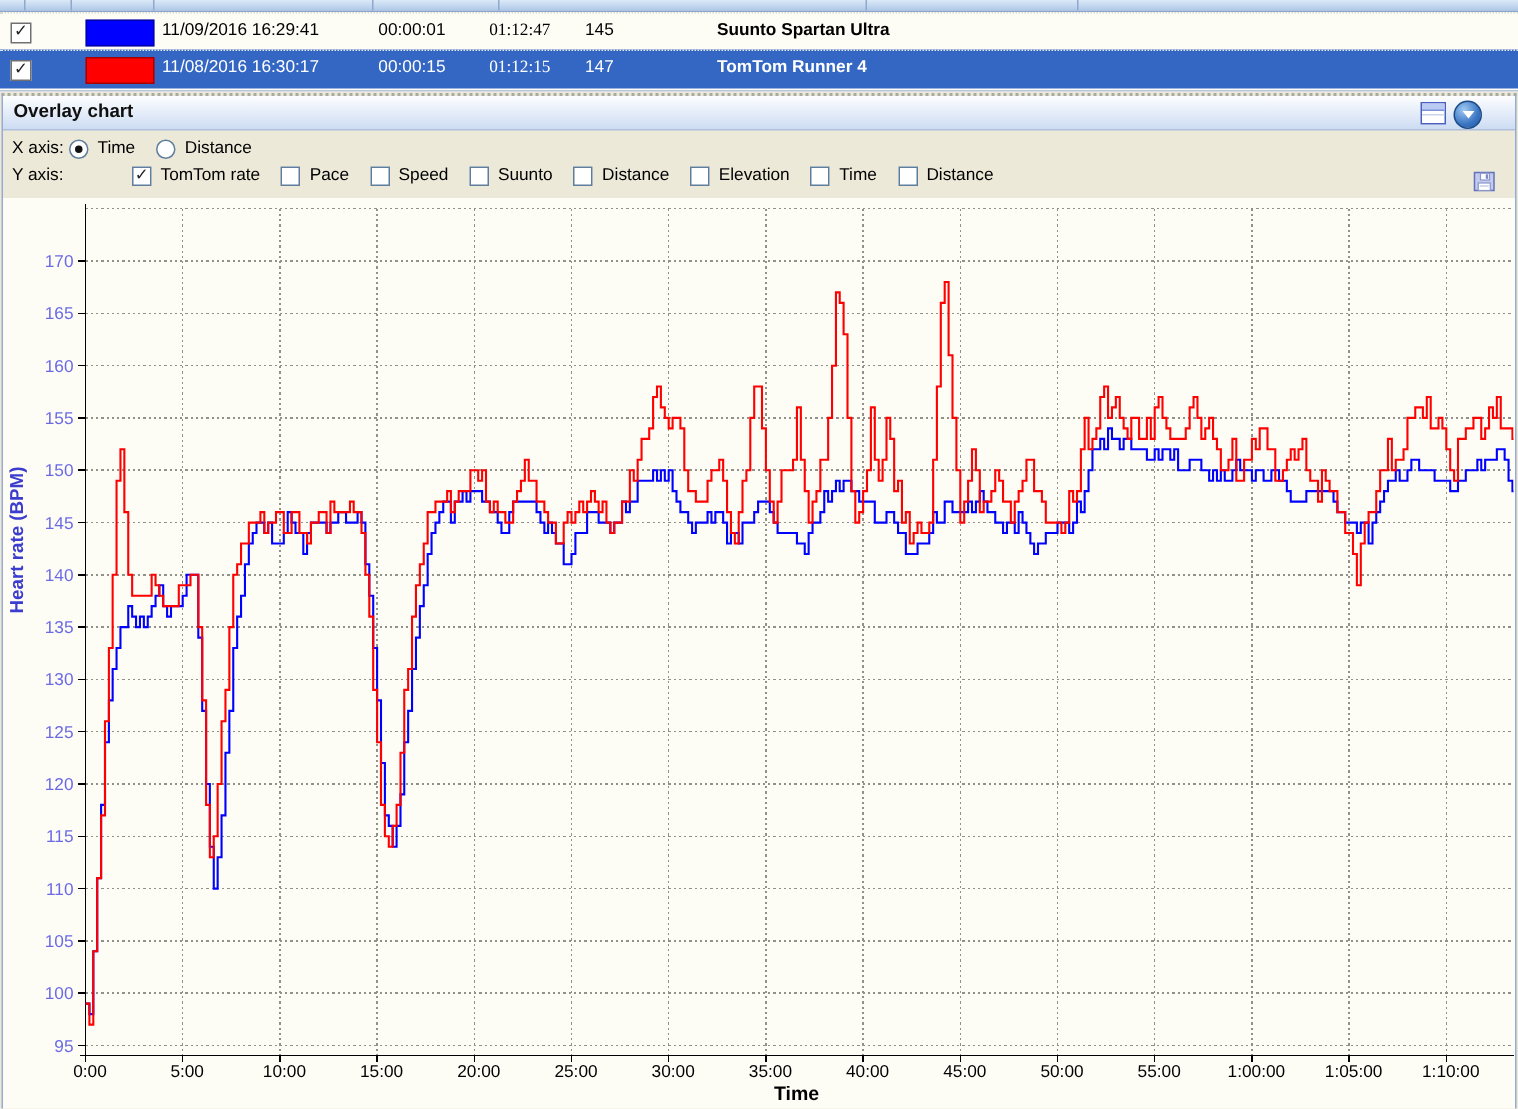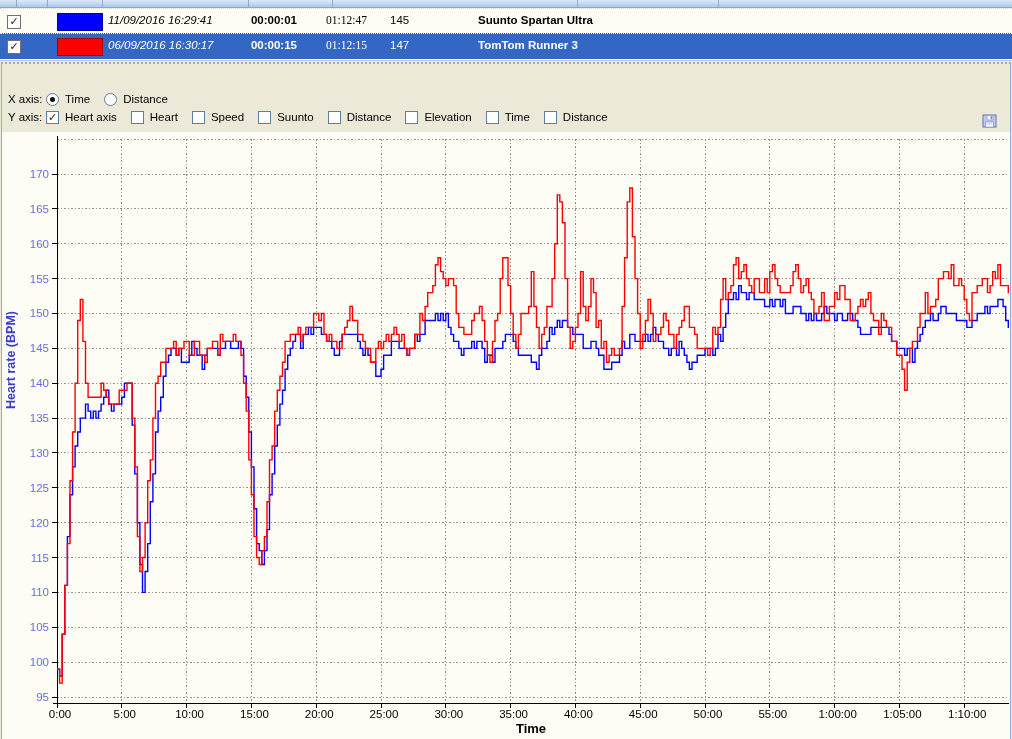--- a/index.html
+++ b/index.html
@@ -13,22 +13,22 @@
   .list{position:absolute;left:0;top:0;width:1012px;height:60px;background:#fdfdf6;border-bottom:1px solid #b7c6dc;}
   .col-header{position:absolute;left:0;top:0;width:1012px;height:7px;
     background:linear-gradient(#dce9f8,#aec8e8);border-bottom:1px solid #89a7cc;}
   .col-sep{position:absolute;top:0;width:1px;height:7px;background:#8fa8cc;}
   .row{position:absolute;left:0;width:1012px;height:25px;border-top:1px dotted #d9d9cf;font-size:11.5px;color:#000;}
   .row.sel{background:#3467c3;color:#fff;border-top:1px dotted #e8e8e8;}
   .row .cell{position:absolute;top:5px;white-space:nowrap;}
   .cbx{position:absolute;left:7px;top:6px;width:12px;height:12px;background:#fff;border:1px solid #707070;
        font-size:11px;line-height:11px;text-align:center;color:#222;font-weight:bold;}
   .swatch{position:absolute;left:57px;top:4px;width:44px;height:16px;border:1px solid rgba(0,0,0,.35);}
-  .c-date{left:108px;font-style:italic;}
-  .c-start{left:231px;width:66px;text-align:right;font-weight:bold;}
+  .c-date{left:108px;}
+  .c-start{left:231px;width:66px;text-align:right;}
   .c-dur{left:301px;width:66px;text-align:right;font-family:Liberation Serif, serif;}
   .c-hr{left:390px;}
   .c-dev{left:478px;font-weight:bold;}
   
   .panel{position:absolute;left:1px;top:62px;width:1008px;height:676px;
     border:1px solid #96abd4;border-top:2px dotted #a8aaa6;background:#ece9d8;}
   .panel-header{position:absolute;left:0;top:0;right:0;height:22px;
     background:linear-gradient(#fdfeff,#cddcf3);border-bottom:1px solid #aebfdc;}
   .panel-title{position:absolute;left:7px;top:3px;font-size:12.5px;font-weight:bold;color:#101010;}
   .win-icon{position:absolute;right:46px;top:4px;width:15px;height:13px;background:#fff;border:1px solid #4a5fc0;}
@@ -73,54 +73,64 @@
         <span class="swatch" style="background: rgb(0, 0, 255);"></span>
         <span class="cell c-date">11/09/2016 16:29:41</span>
         <span class="cell c-start">00:00:01</span>
         <span class="cell c-dur">01:12:47</span>
         <span class="cell c-hr">145</span>
         <span class="cell c-dev">Suunto Spartan Ultra</span>
       </div>
       <div class="row sel" style="top: 33px;">
         <span class="cbx">✓</span>
         <span class="swatch" style="background: rgb(255, 0, 0);"></span>
-        <span class="cell c-date">06/09/2016 16:30:17</span>
+        <span class="cell c-date">11/08/2016 16:30:17</span>
         <span class="cell c-start">00:00:15</span>
         <span class="cell c-dur">01:12:15</span>
         <span class="cell c-hr">147</span>
-        <span class="cell c-dev">TomTom Runner 3</span>
+        <span class="cell c-dev">TomTom Runner 4</span>
       </div>
     </div>
 </div>
 
 <div class="panel">
+  <div class="panel-header">
+    <span class="panel-title">Overlay chart</span>
+    <span class="win-icon">
+        <span class="bar"></span>
+        <span class="mid"></span>
+      </span>
+    <span class="round-btn">
+        <span class="tri"></span>
+      </span>
+  </div>
 
   <div class="ctrl-row" style="top:27px;">
     <span class="lbl">X axis:</span>
     <span id="xopts" style="display:flex;">
         <span class="opt">
           <span class="radio on"></span>
           <span>Time</span>
         </span>
         <span class="opt">
           <span class="radio"></span>
           <span>Distance</span>
         </span>
       </span>
   </div>
-  <div class="ctrl-row" style="top:45px;">
+  <div class="ctrl-row" style="top:45px;gap:42px;">
     <span class="lbl">Y axis:</span>
     <span id="yopts" style="display:flex;">
         <span class="opt">
           <span class="check">✓</span>
-          <span>Heart axis</span>
-        </span>
-        <span class="opt">
-          <span class="check"></span>
-          <span>Heart</span>
+          <span>TomTom rate</span>
+        </span>
+        <span class="opt">
+          <span class="check"></span>
+          <span>Pace</span>
         </span>
         <span class="opt">
           <span class="check"></span>
           <span>Speed</span>
         </span>
         <span class="opt">
           <span class="check"></span>
           <span>Suunto</span>
         </span>
         <span class="opt">

